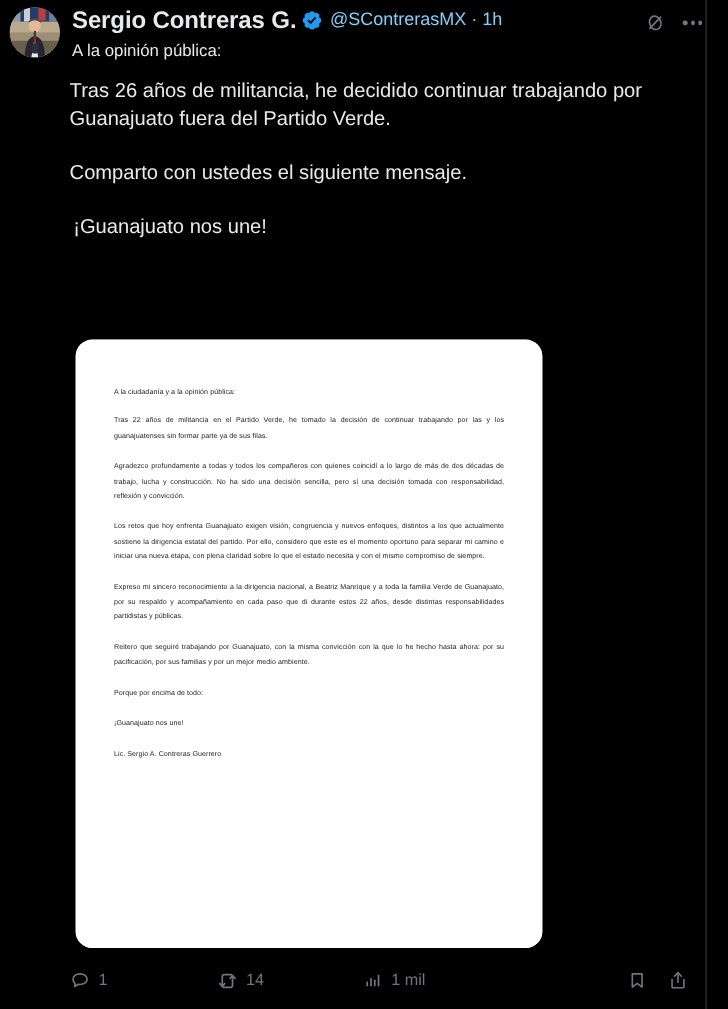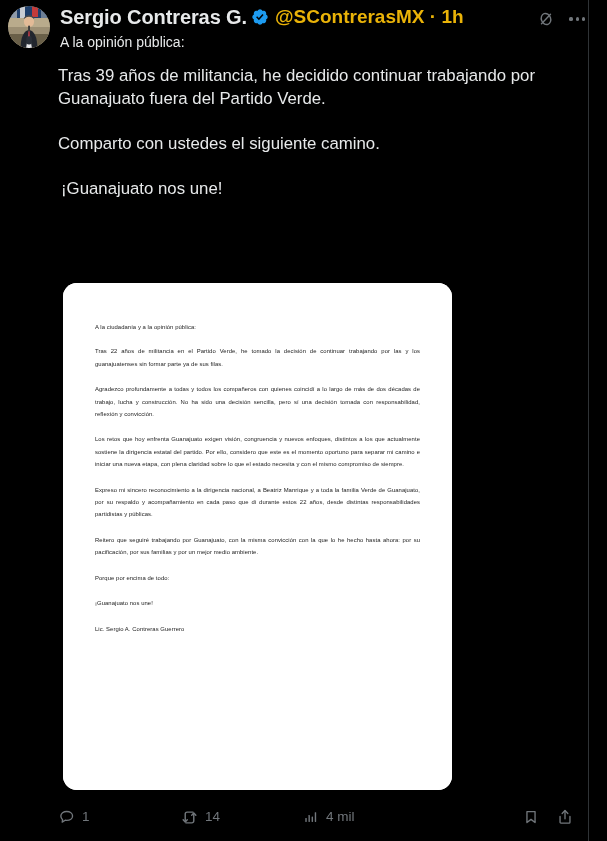--- a/index.html
+++ b/index.html
@@ -68,23 +68,23 @@
   }
   .verified-badge {
     margin-left: 4px;
     width: 18px; height: 18px;
     flex: 0 0 18px;
     display: inline-block;
   }
   .verified-badge svg { display: block; width: 18px; height: 18px; }
   .handle-meta {
     margin-left: 6px;
-    font-size: 19px;
-    color: #eab308;
-    font-weight: 700;
+    font-size: 15px;
+    color: #7dd3fc;
+    font-weight: 400;
   }
 
   
   .lede {
     margin-top: 4px;
     font-size: 14px;
     line-height: 22px;
     color: #e7e9ea;
   }
 
@@ -241,22 +241,22 @@
       </svg>
     </div>
     <div class="dots">
       <span></span>
         <span></span>
         <span></span>
     </div>
   </div>
 
   <div class="tweet-body">
-    <p>Tras 39 años de militancia, he decidido continuar trabajando por Guanajuato fuera del Partido Verde.</p>
-    <p>Comparto con ustedes el siguiente camino.</p>
+    <p>Tras 26 años de militancia, he decidido continuar trabajando por Guanajuato fuera del Partido Verde.</p>
+    <p>Comparto con ustedes el siguiente mensaje.</p>
     <p class="last">¡Guanajuato nos une!</p>
   </div>
 
   <div class="media-card">
     <div class="doc-page">
       <p class="nojust tight">A la ciudadanía y a la opinión pública:</p>
       <p>Tras 22 años de militancia en el Partido Verde, he tomado la decisión de continuar trabajando por las y los guanajuatenses sin formar parte ya de sus filas.</p>
       <p>Agradezco profundamente a todas y todos los compañeros con quienes coincidí a lo largo de más de dos décadas de trabajo, lucha y construcción. No ha sido una decisión sencilla, pero sí una decisión tomada con responsabilidad, reflexión y convicción.</p>
       <p>Los retos que hoy enfrenta Guanajuato exigen visión, congruencia y nuevos enfoques, distintos a los que actualmente sostiene la dirigencia estatal del partido. Por ello, considero que este es el momento oportuno para separar mi camino e iniciar una nueva etapa, con plena claridad sobre lo que el estado necesita y con el mismo compromiso de siempre.</p>
       <p>Expreso mi sincero reconocimiento a la dirigencia nacional, a Beatriz Manrique y a toda la familia Verde de Guanajuato, por su respaldo y acompañamiento en cada paso que di durante estos 22 años, desde distintas responsabilidades partidistas y públicas.</p>
@@ -291,21 +291,21 @@
 
     <div class="act act-views">
       <svg viewBox="0 0 24 24" width="18" height="18">
         <g fill="#71767b">
           <rect x="4.4" y="13.2" width="1.9" height="5.4" rx="0.5"></rect>
           <rect x="8.6" y="9.4" width="1.9" height="9.2" rx="0.5"></rect>
           <rect x="12.8" y="11.4" width="1.9" height="7.2" rx="0.5"></rect>
           <rect x="17.0" y="5.6" width="1.9" height="13" rx="0.5"></rect>
         </g>
       </svg>
-      <span class="act-count">4 mil</span>
+      <span class="act-count">1 mil</span>
     </div>
 
     <div class="act-right">
       <div class="act">
         <svg viewBox="0 0 24 24" width="18" height="18">
           <path fill="none" stroke="#71767b" stroke-width="1.8" stroke-linejoin="round" d="M6.6 4.8h10.8v14.6L12 15.2l-5.4 4.2z"></path>
         </svg>
       </div>
       <div class="act">
         <svg viewBox="0 0 24 24" width="18" height="18">

